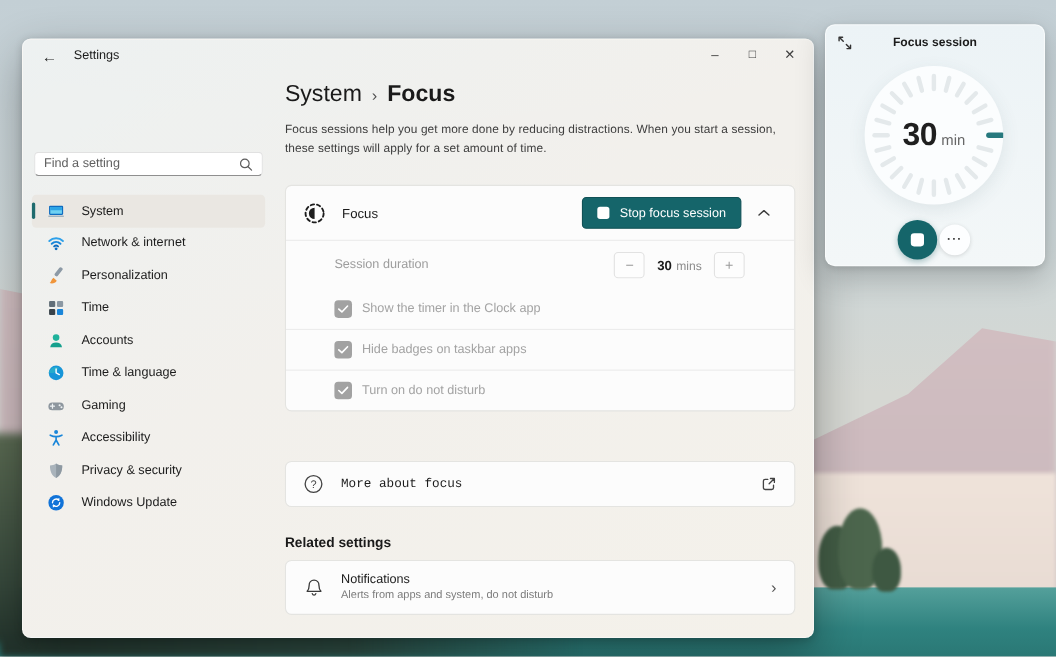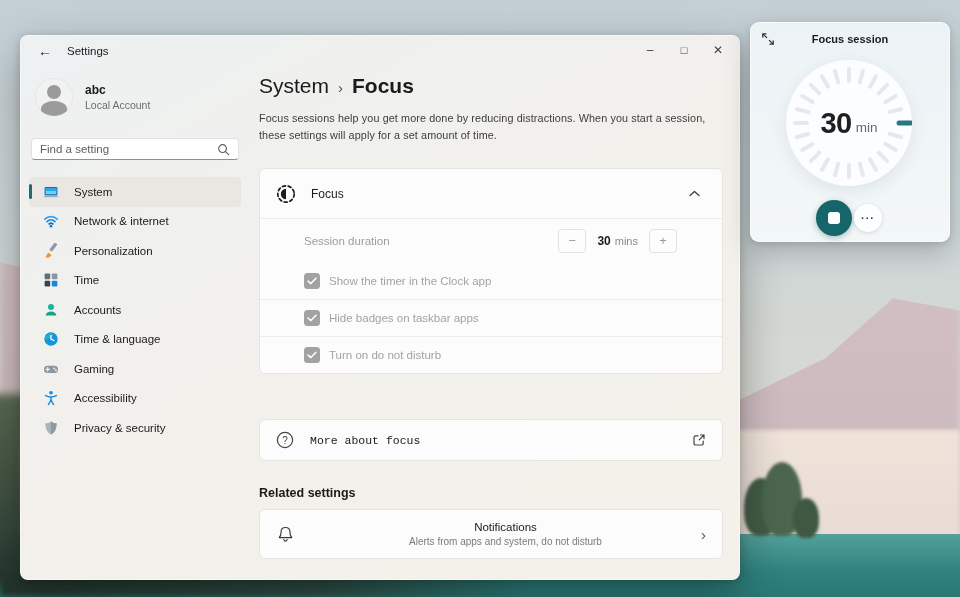--- a/index.html
+++ b/index.html
@@ -109,21 +109,21 @@
   .more-card { top:383px; }
   .more-row { height:40px; padding:0 16px; }
   .q-ic { width:18px; height:18px; }
   .more-label { margin-left:16px; font-size:11.5px; color:#1b1b1b; flex:1;font-family:Liberation Mono, monospace; }
   .ext-ic { width:14px; height:14px; }
 
   .related-header { position:absolute; left:0; top:450px; font-size:12.5px; font-weight:bold; color:#1a1a1a; }
   .notif-card { top:473px; }
   .notif-row { height:48px; padding:0 16px; }
   .bell-ic { width:19px; height:19px; }
-  .notif-texts { margin-left:15px; flex:1;text-align:center; }
+  .notif-texts { margin-left:15px; flex:1; }
   .notif-title { font-size:11.5px; color:#1b1b1b; }
   .notif-sub { font-size:10px; color:#7b7b7b; margin-top:3px; }
   .chev-right { font-size:15px; color:#545454; line-height:1; }
 
   
   .widget { position:absolute; left:750px; top:22px; width:200px; height:220px; border-radius:9px;
     background:linear-gradient(180deg,#ecf3f6 0%,#f3f7f8 100%);
     box-shadow:0 10px 28px rgba(0,0,0,.20), 0 2px 6px rgba(0,0,0,.10);
     border:1px solid rgba(255,255,255,.6); }
   .wg-expand { position:absolute; left:10px; top:9px; width:14px; height:14px; }
@@ -165,30 +165,20 @@
     <div class="titlebar">
       <div class="back-btn">←</div>
       <div class="win-title">Settings</div>
       <div class="win-controls">
         <div class="win-ctl">–</div>
         <div class="win-ctl max">□</div>
         <div class="win-ctl">✕</div>
       </div>
     </div>
 
-    <div class="account">
-      <div class="avatar">
-        <div class="head"></div>
-        <div class="body"></div>
-      </div>
-      <div class="acct-text">
-        <div class="acct-name">abc</div>
-        <div class="acct-type">Local Account</div>
-      </div>
-    </div>
 
     <div class="searchbox">
       <input type="text" placeholder="Find a setting" style="">
       <svg class="search-ic" viewBox="0 0 14 14">
         <circle cx="6" cy="6" r="4.2" fill="none" stroke="#5d5d5d" stroke-width="1.2"></circle>
         <line x1="9.2" y1="9.2" x2="12.6" y2="12.6" stroke="#5d5d5d" stroke-width="1.2" stroke-linecap="round"></line>
       </svg>
     </div>
 
     <div class="sidebar" id="sidebar">
@@ -294,39 +284,55 @@
 
     <span class="side-icon">
             <svg viewBox="0 0 16 16">
               <path d="M8 1.4 C9.8 2.7 11.7 3.2 13.6 3.2 C13.6 8.6 11.8 12.6 8 14.6 C4.2 12.6 2.4 8.6 2.4 3.2 C4.3 3.2 6.2 2.7 8 1.4 Z" fill="#a9b3bb"></path>
               <path d="M8 1.4 C9.8 2.7 11.7 3.2 13.6 3.2 C13.6 8.6 11.8 12.6 8 14.6 Z" fill="#8e99a2"></path>
             </svg>
           </span>
     <span class="side-label">Privacy &amp; security</span>
   </div>
 
+  <div class="side-item">
+
+    <span class="side-icon">
+            <svg viewBox="0 0 16 16">
+              <circle cx="8" cy="8" r="7" fill="#1173d8"></circle>
+              <path d="M4.7 8 A3.3 3.3 0 0 1 10.4 5.7 M11.3 8 A3.3 3.3 0 0 1 5.6 10.3" fill="none" stroke="#fff" stroke-width="1.25" stroke-linecap="round"></path>
+              <path d="M10.9 3.5 L11 6.1 L8.5 5.6 Z" fill="#fff"></path>
+              <path d="M5.1 12.5 L5 9.9 L7.5 10.4 Z" fill="#fff"></path>
+            </svg>
+          </span>
+    <span class="side-label">Windows Update</span>
+  </div>
 </div>
 
     <div class="main">
 
       <div class="breadcrumb">
         <span class="bc-parent">System</span>
         <span class="bc-sep">›</span>
         <span class="bc-current">Focus</span>
       </div>
 
       <div class="page-desc">Focus sessions help you get more done by reducing distractions. When you start a session, these settings will apply for a set amount of time.</div>
 
       <div class="card focus-card">
         <div class="row focus-header">
           <svg class="focus-ic" viewBox="0 0 20 20">
             <circle cx="10" cy="10" r="8.2" fill="none" stroke="#1d1d1d" stroke-width="1.7" stroke-dasharray="3.1 2.7" stroke-linecap="round"></circle>
             <path d="M10 4.8 A5.2 5.2 0 0 0 10 15.2 Z" fill="#1d1d1d"></path>
           </svg>
           <span class="focus-title">Focus</span>
+          <button class="stop-btn">
+            <span class="stop-glyph"></span>
+            <span>Stop focus session</span>
+          </button>
           <span class="collapse-btn">
             <svg width="11" height="7" viewBox="0 0 11 7">
               <polyline points="1,5.5 5.5,1.5 10,5.5" fill="none" stroke="#3c3c3c" stroke-width="1.3" stroke-linecap="round" stroke-linejoin="round"></polyline>
             </svg>
           </span>
         </div>
 
         <div class="row duration-row">
           <span class="duration-label">Session duration</span>
           <button class="step-btn">−</button>

